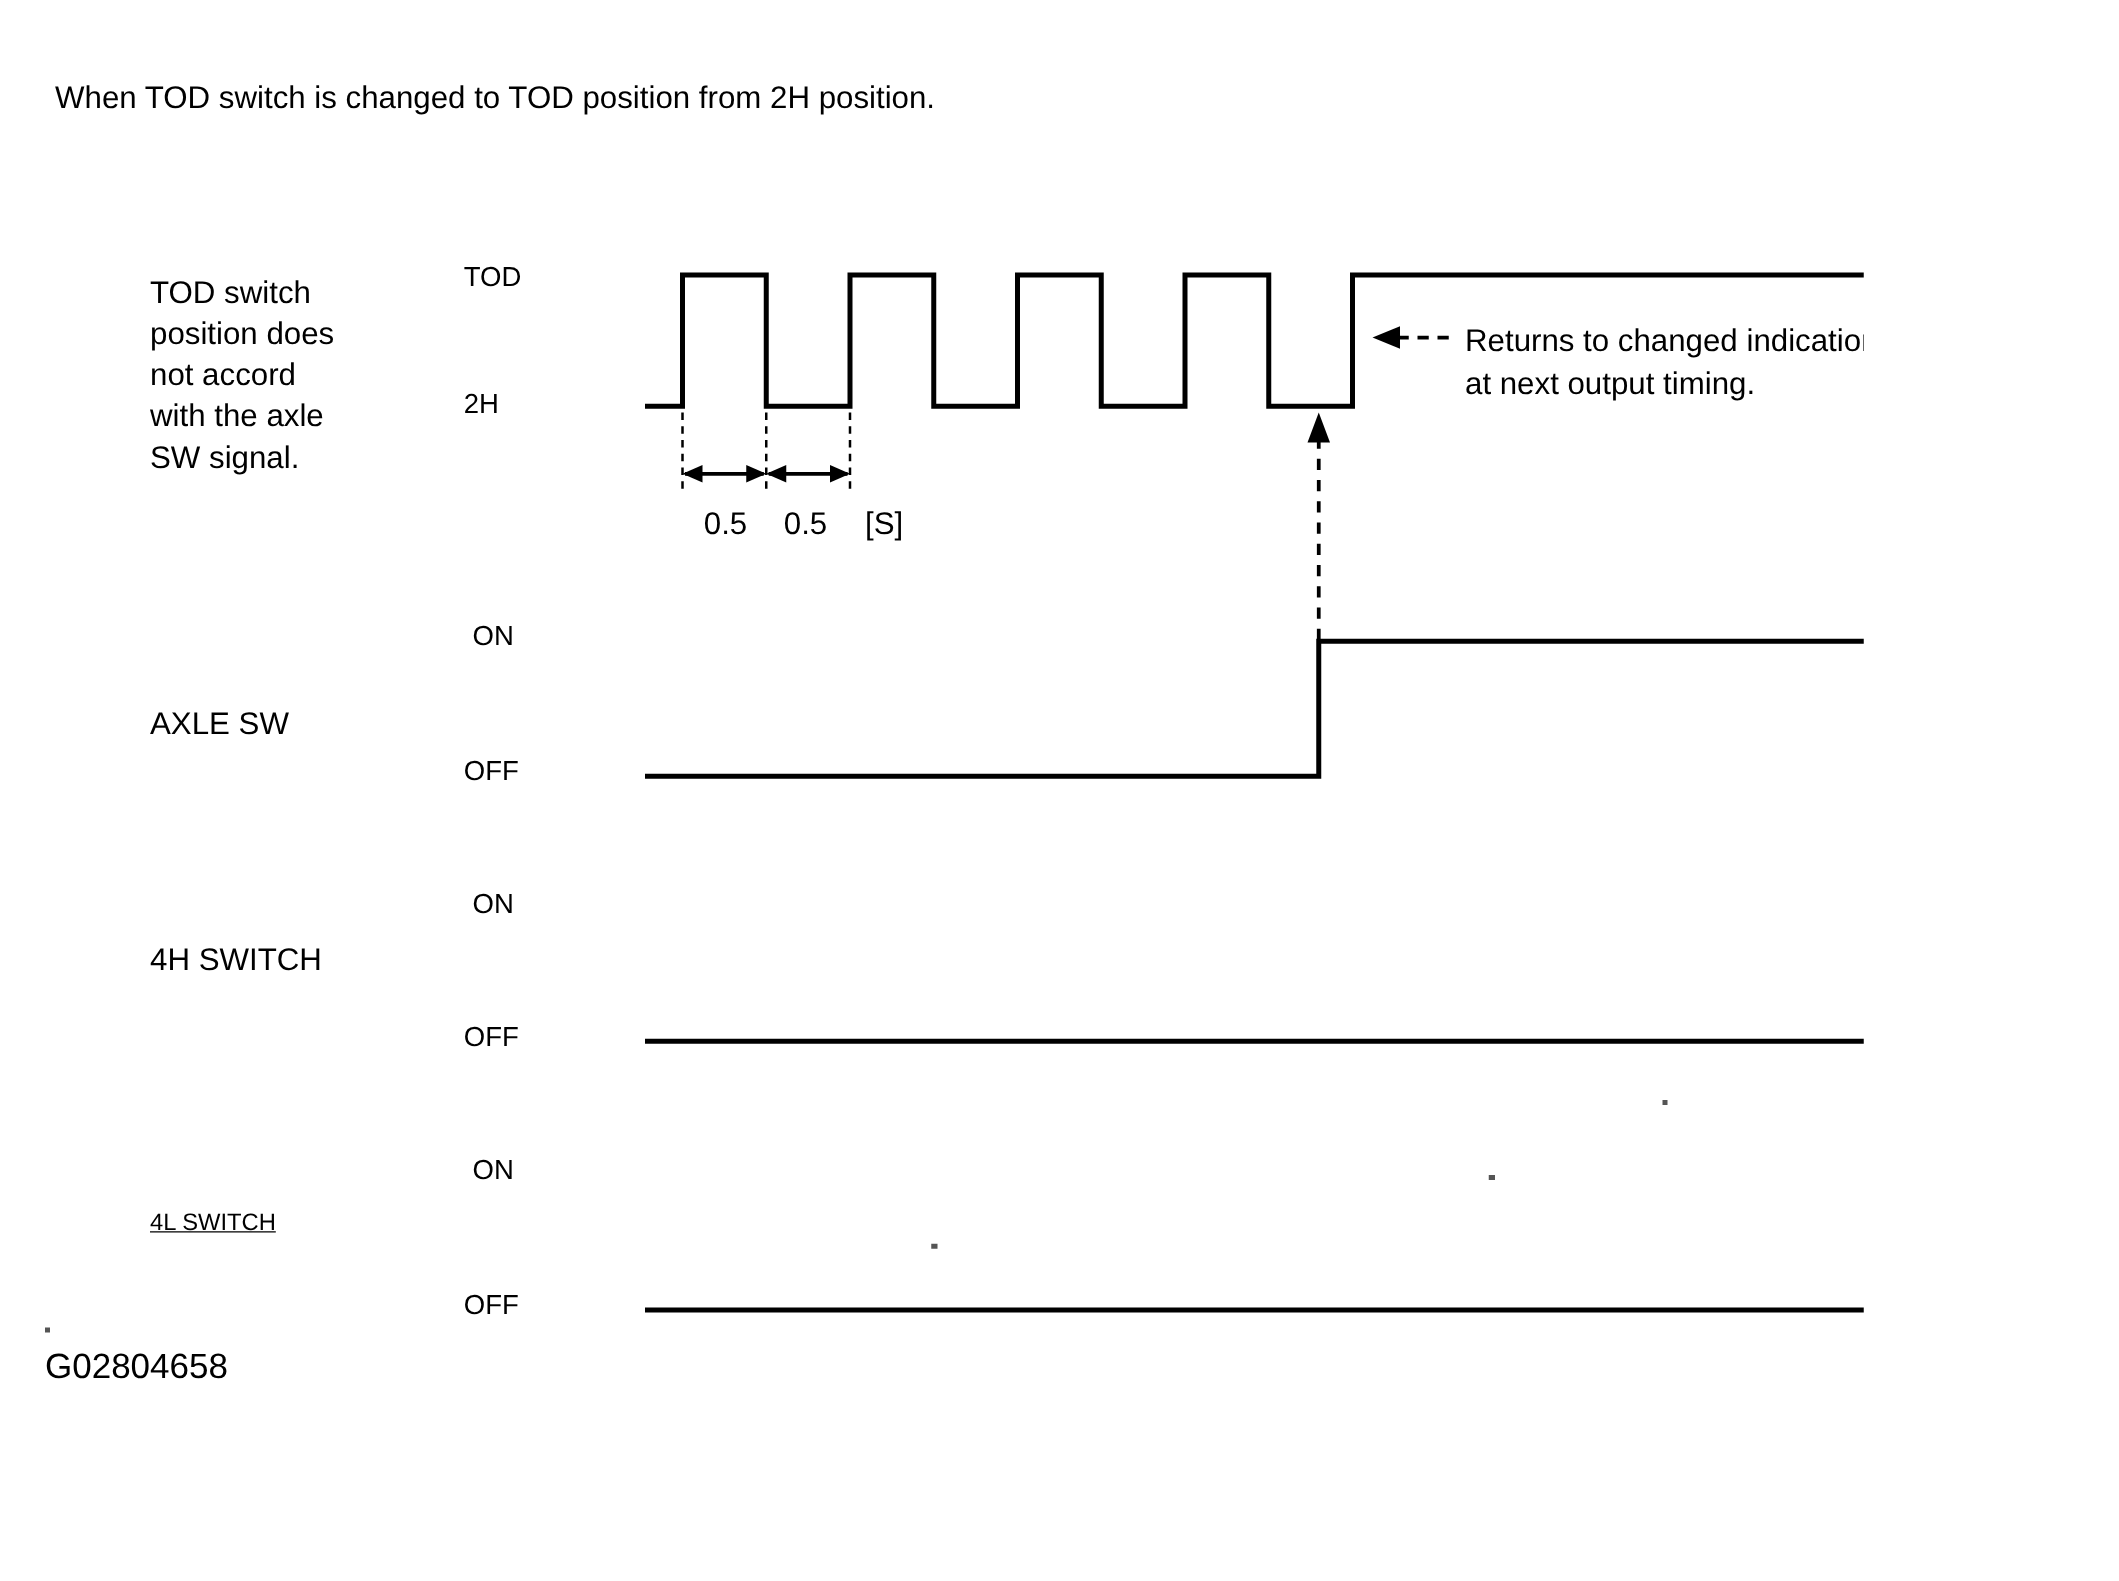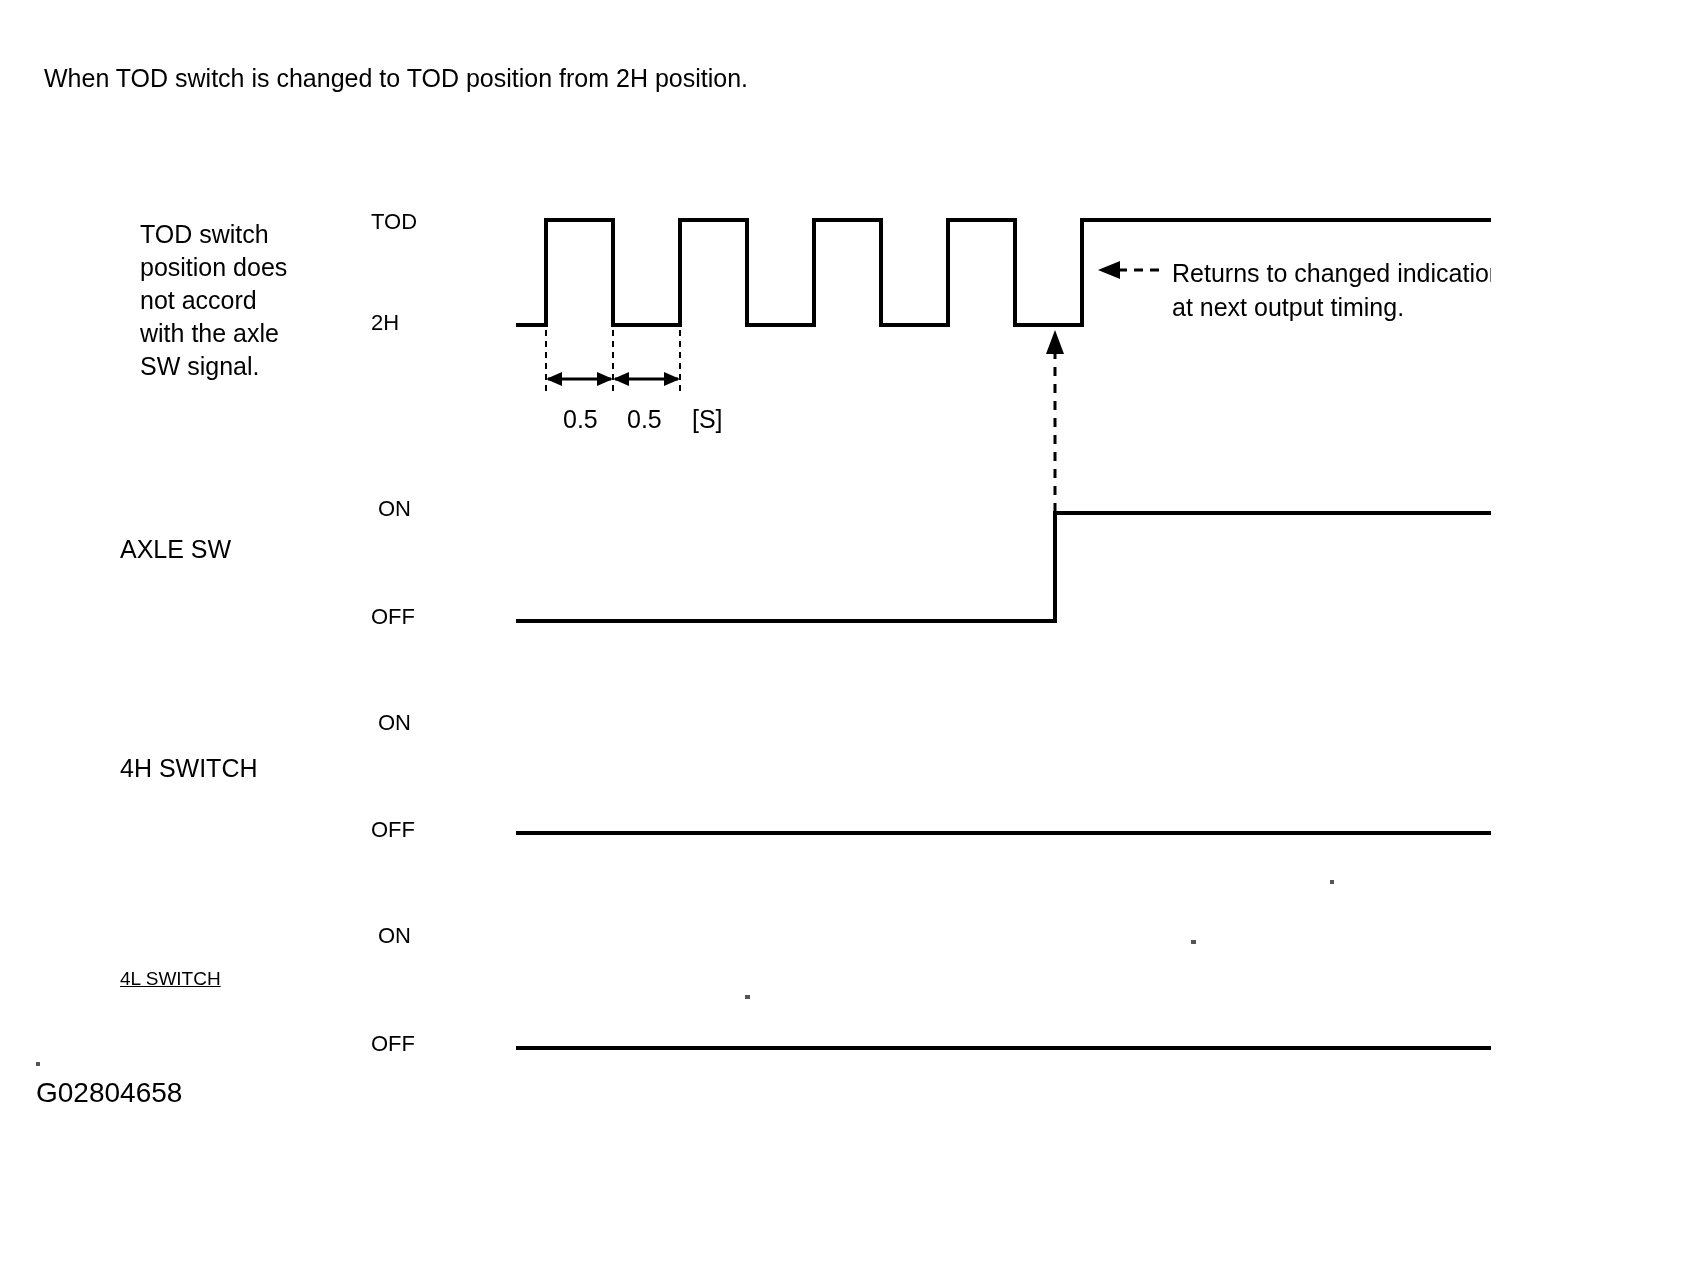--- a/index.html
+++ b/index.html
@@ -23,25 +23,24 @@
   }
   #caption {
     left: 44px;
     top: 62px;
     font-size: 25px;
   }
   #note-left {
     left: 120px;
     top: 218px;
     font-size: 25px;
-    margin-left: 20px;
   }
   #label-axle {
     left: 120px;
-    top: 533px;
+    top: 563px;
     font-size: 25px;
   }
   #label-4h {
     left: 120px;
     top: 752px;
     font-size: 25px;
   }
   #label-4l {
     left: 120px;
     top: 966px;

